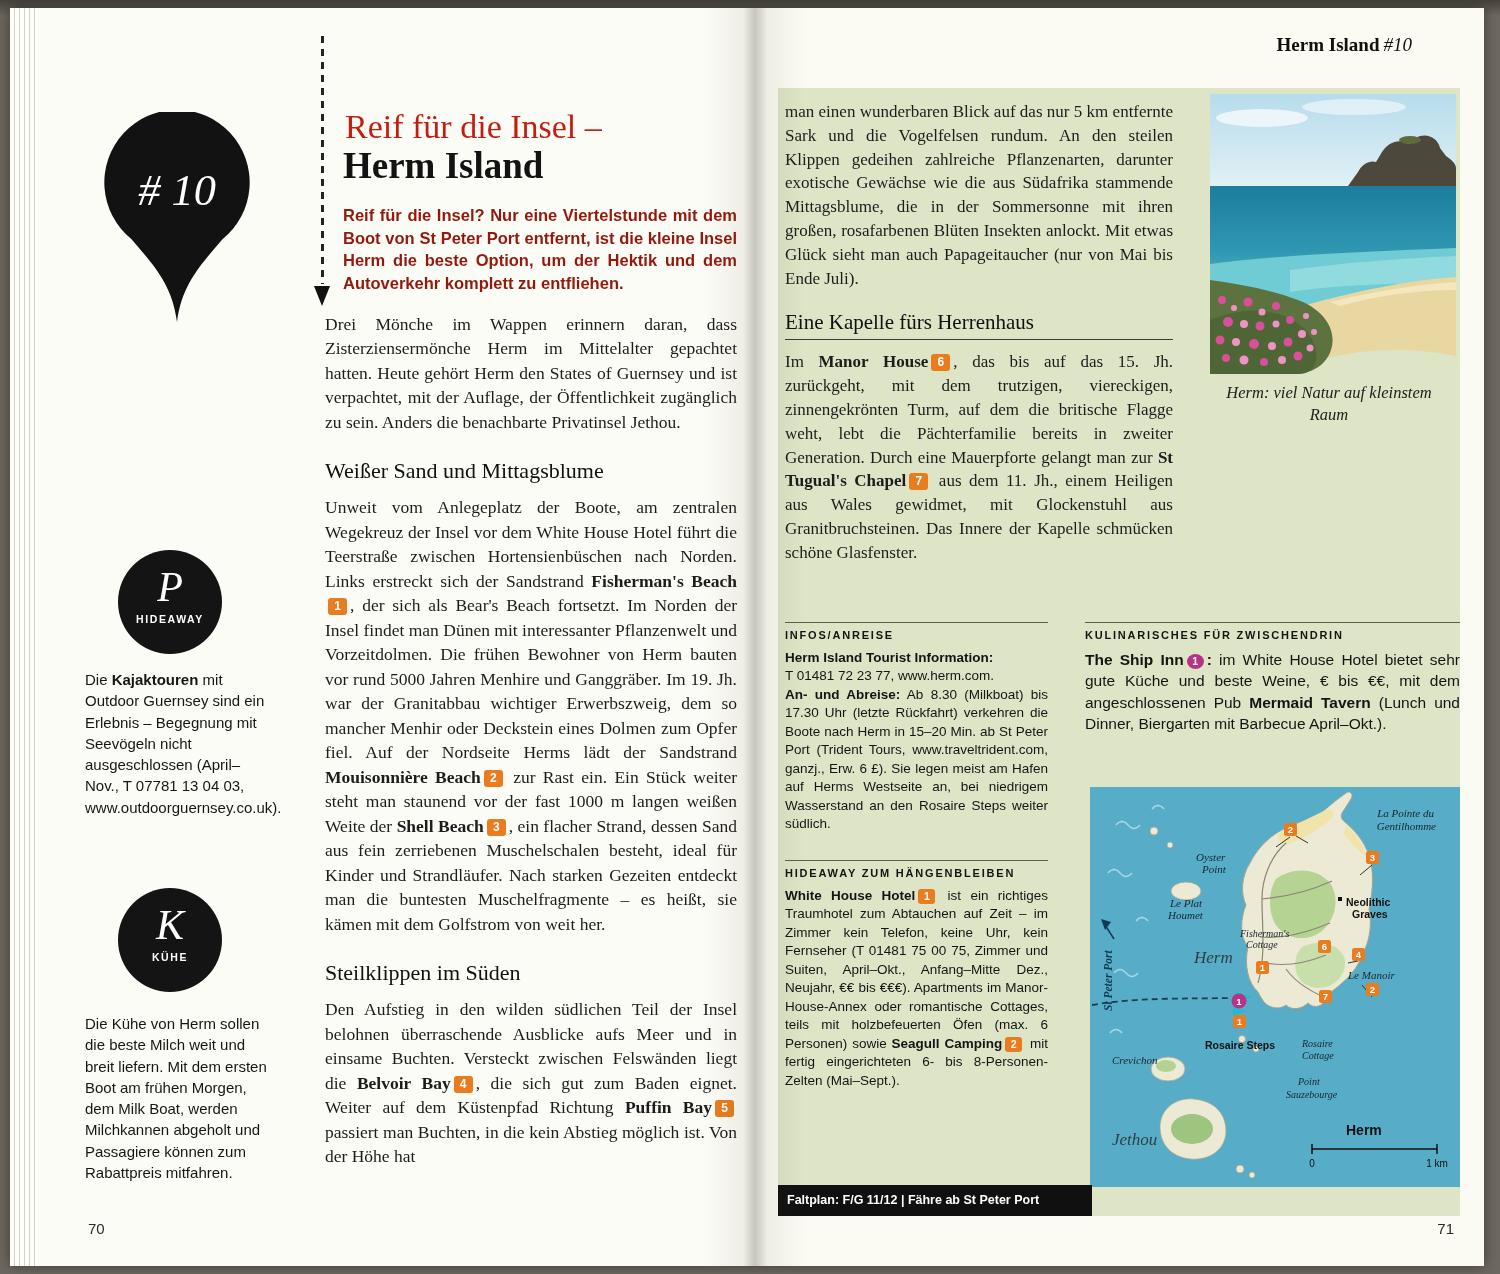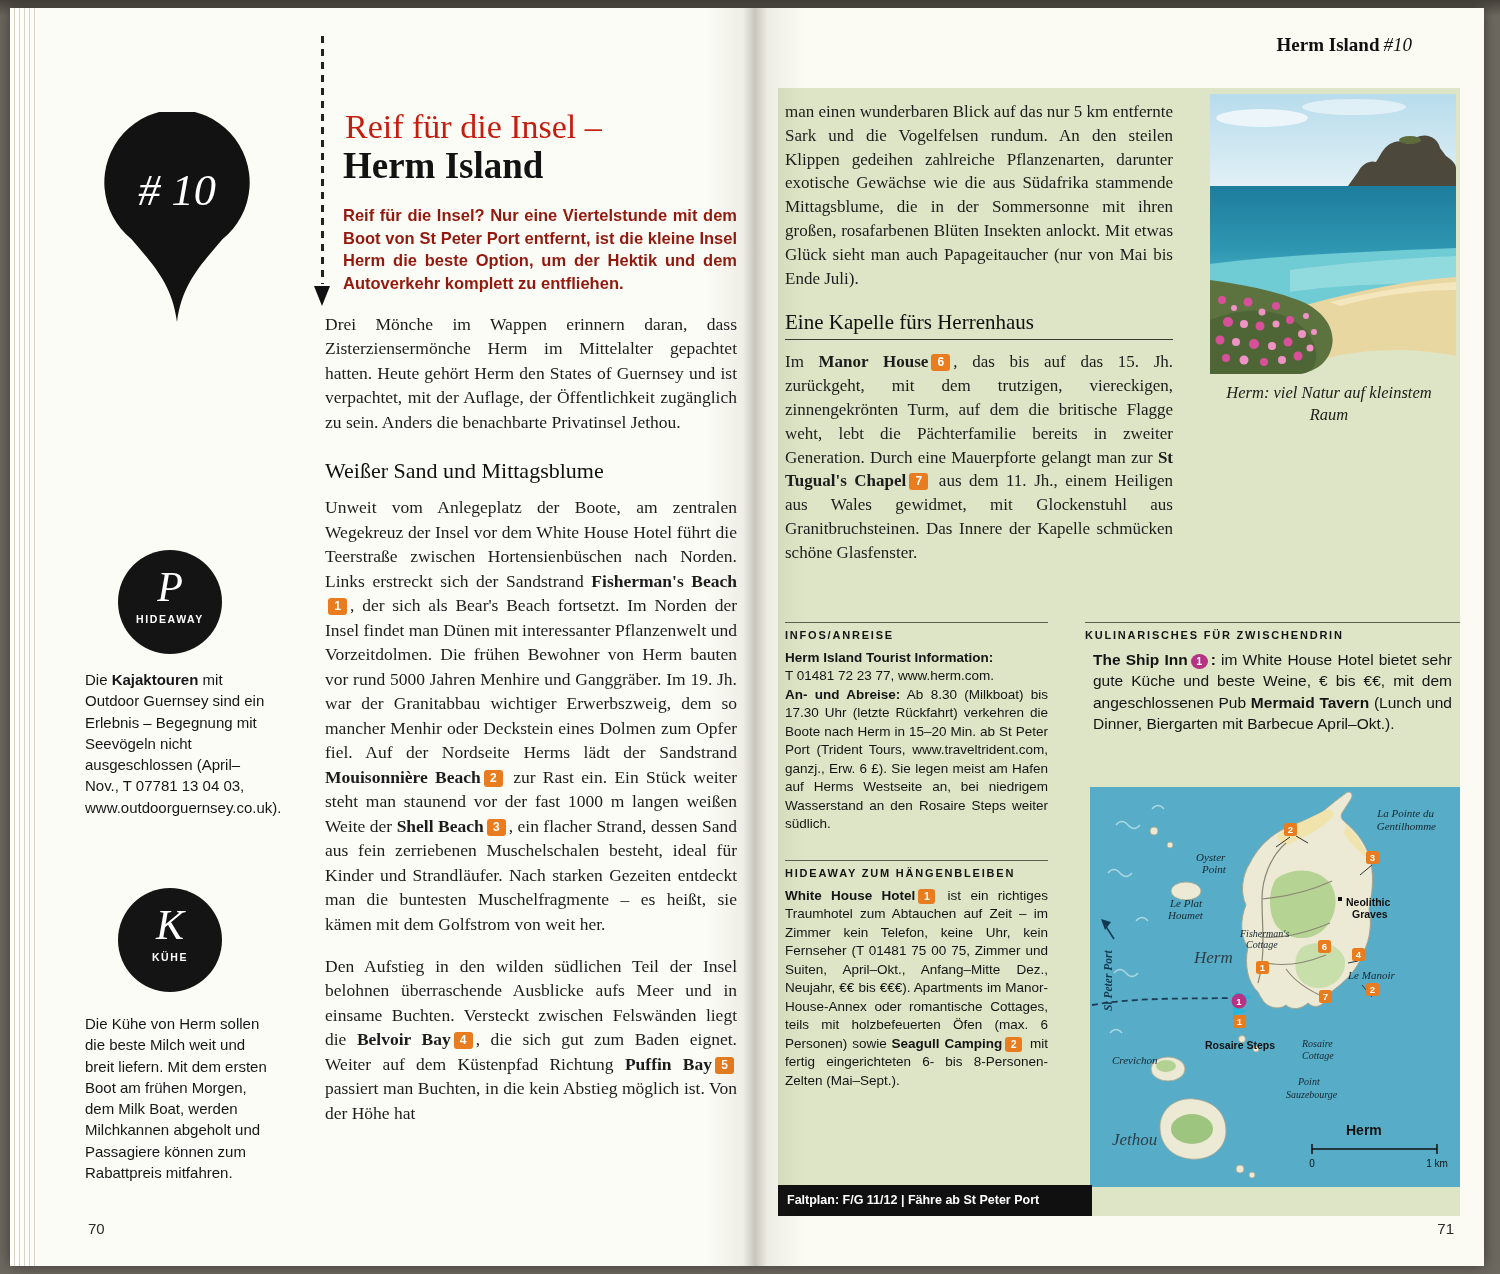--- a/index.html
+++ b/index.html
@@ -104,20 +104,21 @@
     <div class="dash-line"></div>
     <div class="dash-arrow"></div>
 
     <div class="main-col">
       <div class="title-red">Reif für die Insel –</div>
       <div class="title-bold">Herm Island</div>
       <p class="teaser">Reif für die Insel? Nur eine Viertelstunde mit dem Boot von St Peter Port entfernt, ist die kleine Insel Herm die beste Option, um der Hektik und dem Autoverkehr komplett zu entfliehen.</p>
       <p class="body-text">Drei Mönche im Wappen erinnern daran, dass Zisterziensermönche Herm im Mittelalter gepachtet hatten. Heute gehört Herm den States of Guernsey und ist verpachtet, mit der Auflage, der Öffentlichkeit zugänglich zu sein. Anders die benachbarte Privatinsel Jethou.</p>
       <h2 class="section-h">Weißer Sand und Mittagsblume</h2>
       <p class="body-text">Unweit vom Anlegeplatz der Boote, am zentralen Wegekreuz der Insel vor dem White House Hotel führt die Teerstraße zwischen Hortensienbüschen nach Norden. Links erstreckt sich der Sandstrand <b>Fisherman's Beach</b><span class="chip">1</span>, der sich als Bear's Beach fortsetzt. Im Norden der Insel findet man Dünen mit interessanter Pflanzenwelt und Vorzeitdolmen. Die frühen Bewohner von Herm bauten vor rund 5000 Jahren Menhire und Ganggräber. Im 19. Jh. war der Granitabbau wichtiger Erwerbszweig, dem so mancher Menhir oder Deckstein eines Dolmen zum Opfer fiel. Auf der Nordseite Herms lädt der Sandstrand <b>Mouisonnière Beach</b><span class="chip">2</span> zur Rast ein. Ein Stück weiter steht man staunend vor der fast 1000 m langen weißen Weite der <b>Shell Beach</b><span class="chip">3</span>, ein flacher Strand, dessen Sand aus fein zerriebenen Muschelschalen besteht, ideal für Kinder und Strandläufer. Nach starken Gezeiten entdeckt man die buntesten Muschelfragmente – es heißt, sie kämen mit dem Golfstrom von weit her.</p>
+      <h2 class="section-h">Steilklippen im Süden</h2>
       <p class="body-text">Den Aufstieg in den wilden südlichen Teil der Insel belohnen überraschende Ausblicke aufs Meer und in einsame Buchten. Versteckt zwischen Felswänden liegt die <b>Belvoir Bay</b><span class="chip">4</span>, die sich gut zum Baden eignet. Weiter auf dem Küstenpfad Richtung <b>Puffin Bay</b><span class="chip">5</span> passiert man Buchten, in die kein Abstieg möglich ist. Von der Höhe hat</p>
     </div>
 
     <div class="badge badge-1">
       <span class="init">P</span>
       <span class="topic">HIDEAWAY</span>
     </div>
     <p class="note note-1">Die <b>Kajaktouren</b> mit Outdoor Guernsey sind ein Erlebnis – Begegnung mit Seevögeln nicht ausgeschlossen (April–Nov., T 07781 13 04 03, www.outdoorguernsey.co.uk).</p>
 
     <div class="badge badge-2">
@@ -202,21 +203,21 @@
         <div class="info-h">INFOS/ANREISE</div>
         <p class="info-text" style="margin:0;"><b>Herm Island Tourist Information:</b><br>T 01481 72 23 77, www.herm.com.<br><b>An- und Abreise:</b> Ab 8.30 (Milkboat) bis 17.30 Uhr (letzte Rückfahrt) verkehren die Boote nach Herm in 15–20 Min. ab St Peter Port (Trident Tours, www.traveltrident.com, ganzj., Erw. 6 £). Sie legen meist am Hafen auf Herms Westseite an, bei niedrigem Wasserstand an den Rosaire Steps weiter südlich.</p>
         <div class="block2">
           <div class="info-h">HIDEAWAY ZUM HÄNGENBLEIBEN</div>
           <p class="info-text" style="margin:0;"><b>White House Hotel</b><span class="chip">1</span> ist ein richtiges Traumhotel zum Abtauchen auf Zeit – im Zimmer kein Telefon, keine Uhr, kein Fernseher (T 01481 75 00 75, Zimmer und Suiten, April–Okt., Anfang–Mitte Dez., Neujahr, €€ bis €€€). Apartments im Manor-House-Annex oder romantische Cottages, teils mit holzbefeuerten Öfen (max. 6 Personen) sowie <b>Seagull Camping</b><span class="chip">2</span> mit fertig eingerichteten 6- bis 8-Personen-Zelten (Mai–Sept.).</p>
         </div>
       </div>
 
       <div class="info info-right">
         <div class="info-h">KULINARISCHES FÜR ZWISCHENDRIN</div>
-        <p class="info-text" style="margin:8px;"><b>The Ship Inn</b><span class="chip cchip">1</span><b>:</b> im White House Hotel bietet sehr gute Küche und beste Weine, € bis €€, mit dem angeschlossenen Pub <b>Mermaid Tavern</b> (Lunch und Dinner, Biergarten mit Barbecue April–Okt.).</p>
+        <p class="info-text" style="margin:0;"><b>The Ship Inn</b><span class="chip cchip">1</span><b>:</b> im White House Hotel bietet sehr gute Küche und beste Weine, € bis €€, mit dem angeschlossenen Pub <b>Mermaid Tavern</b> (Lunch und Dinner, Biergarten mit Barbecue April–Okt.).</p>
       </div>
 
       <svg class="map-box" viewBox="0 0 370 400">
         <rect x="0" y="0" width="370" height="400" fill="#57adc8"></rect>
         <g stroke="#a9d6e1" stroke-width="1.3" fill="none">
           <path d="M26 38 q6 -7 12 0 q6 7 12 0"></path>
             <path d="M62 22 q6 -7 12 0"></path>
           <path d="M18 86 q6 -7 12 0 q6 7 12 0"></path>
             <path d="M46 134 q6 -7 12 0"></path>
           <path d="M24 186 q6 -7 12 0 q6 7 12 0"></path>

